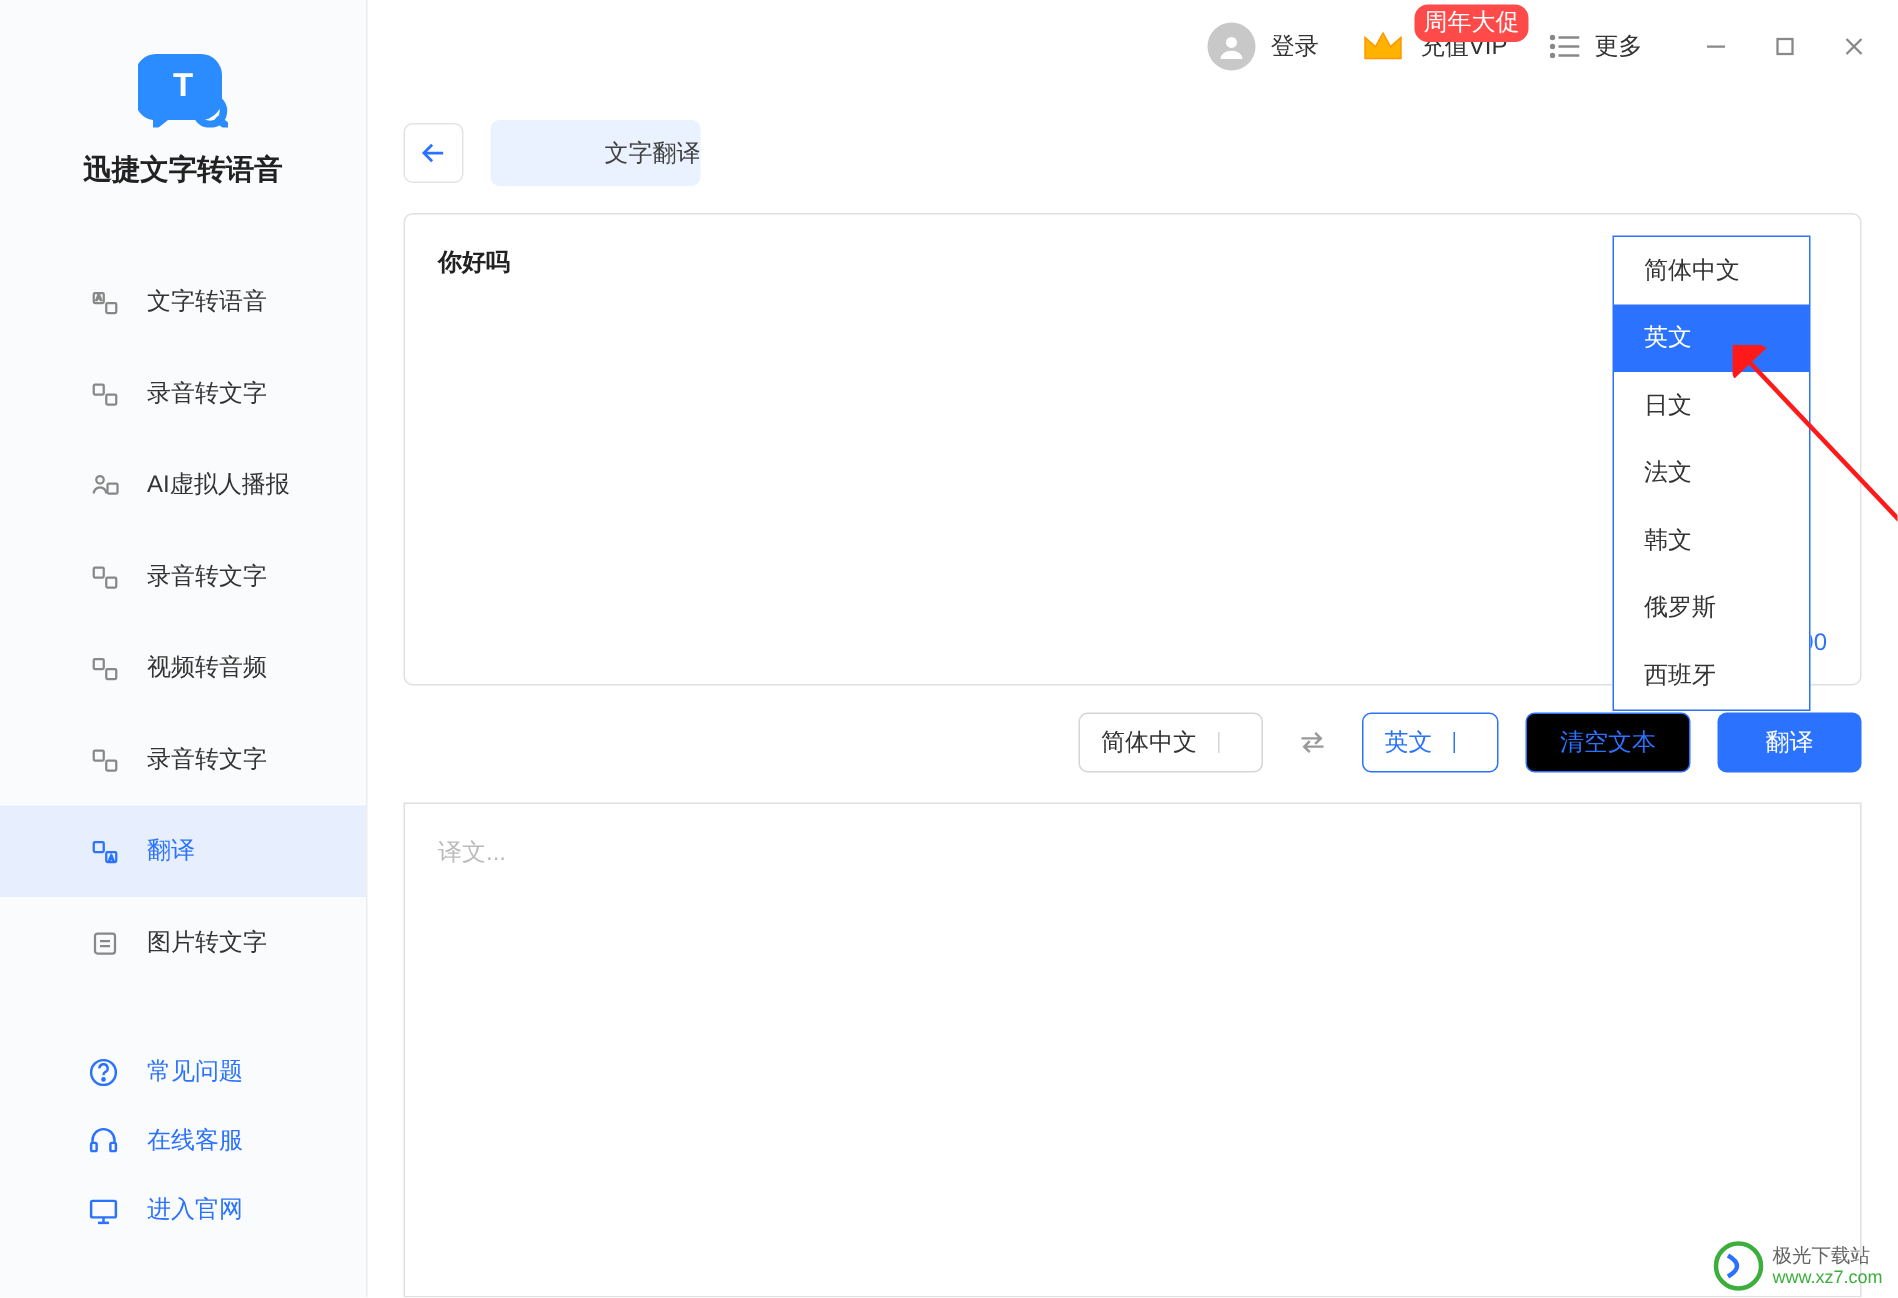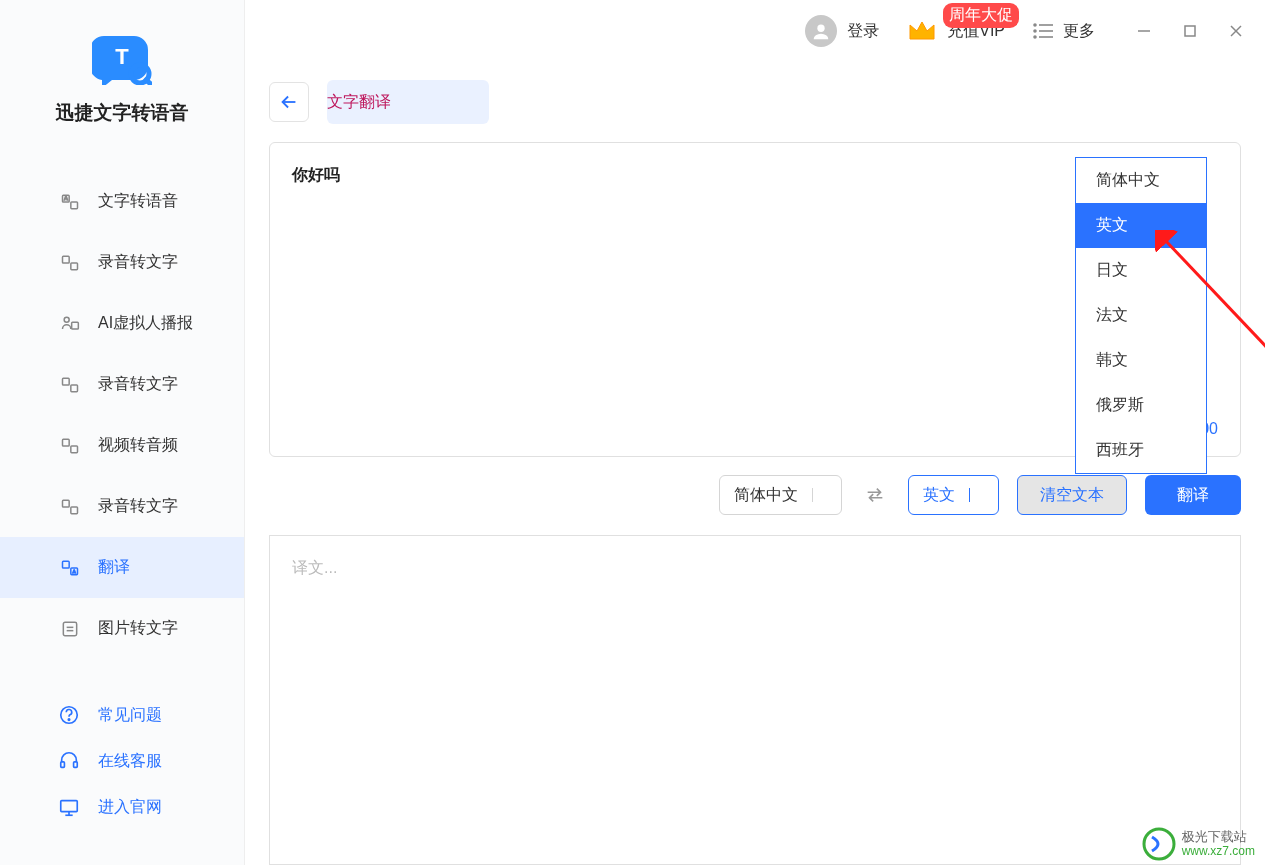--- a/index.html
+++ b/index.html
@@ -12,50 +12,50 @@
 .logo-svg { width: 60px; height: 55px; margin-bottom: 15px; }
 .app-title { font-size: 19px; font-weight: bold; color: #222; }
 
 .nav { flex: 1; }
 .nav-item { display: flex; align-items: center; padding: 20px 0 20px 60px; font-size: 16px; color: #333; cursor: pointer; gap: 18px; }
 .nav-item.active { background: #e7efff; color: #2a72ff; }
 .nav-item .icon { width: 20px; height: 20px; flex-shrink: 0; color: #888; }
 .nav-item.active .icon { color: #2a72ff; }
 
 .help-links { padding: 10px 0 35px; }
-.help-link { display: flex; align-items: center; padding: 12px 0 12px 58px; font-size: 16px; color: #2a72ff; cursor: pointer; gap: 18px; }
+.help-link { display: flex; align-items: flex-start; padding: 12px 0 12px 58px; font-size: 16px; color: #2a72ff; cursor: pointer; gap: 18px; }
 .help-link .icon { width: 22px; height: 22px; }
 
 .main { flex: 1; display: flex; flex-direction: column; position: relative; }
 
 .titlebar { height: 62px; display: flex; align-items: center; justify-content: flex-end; padding: 0 20px; gap: 28px; }
 .tb-group { display: flex; align-items: center; gap: 10px; cursor: pointer; font-size: 16px; color: #333; position: relative; }
 .user-avatar { width: 32px; height: 32px; border-radius: 50%; background: #c8c8c8; display: flex; align-items: center; justify-content: center; }
 .crown-icon { width: 30px; height: 28px; }
 .promo-badge { position: absolute; top: -14px; right: -14px; background: #ff4a4a; color: #fff; font-size: 16px; padding: 2px 6px; border-radius: 9px; white-space: nowrap; }
 .menu-icon { width: 20px; height: 16px; }
 .win-controls { display: flex; gap: 28px; margin-left: 12px; }
 .win-btn { width: 18px; height: 18px; display: flex; align-items: center; justify-content: center; cursor: pointer; color: #888; }
 
 .tabbar { display: flex; align-items: center; padding: 18px 24px; gap: 18px; }
 .back-btn { width: 40px; height: 40px; border: 1px solid #e3e3e3; border-radius: 6px; display: flex; align-items: center; justify-content: center; cursor: pointer; }
-.tab { width: 162px; height: 44px; background: #eaf1ff; color: #be185d; border-radius: 6px; display: flex; align-items: center; justify-content: flex-start; font-size: 16px; cursor: pointer; }
+.tab { width: 140px; height: 44px; background: #eaf1ff; color: #404040; border-radius: 6px; display: flex; align-items: center; justify-content: flex-end; font-size: 16px; cursor: pointer; }
 
 .content { padding: 0 24px; flex: 1; display: flex; flex-direction: column; overflow: hidden; }
 .input-box { border: 1px solid #e0e0e0; border-radius: 6px; height: 315px; padding: 22px 22px; position: relative; }
 .input-text { color: #222; font-size: 16px; outline: none; border: none; width: 100%; height: 80%; resize: none; font-weight: bold; }
 .char-count { position: absolute; bottom: 18px; right: 22px; color: #2a72ff; font-size: 16px; }
 
 .controls-row { display: flex; align-items: center; justify-content: flex-end; padding: 18px 0 20px; gap: 18px; }
 .select-box { height: 40px; display: flex; align-items: center; padding: 0 14px; border: 1px solid #d5d5d5; border-radius: 6px; font-size: 16px; cursor: pointer; gap: 14px; color: #333; }
 .select-box.active { border-color: #2a72ff; color: #2a72ff; }
 .select-box .chev { width: 14px; height: 14px; border-left: 1px solid #d5d5d5; padding-left: 14px; display:flex; align-items:center; }
 .select-box.active .chev { border-left-color: #2a72ff; }
 .swap-btn { width: 30px; height: 30px; display: flex; align-items: center; justify-content: center; cursor: pointer; color: #888; }
-.btn-outline { height: 40px; padding: 0 22px; border: 1px solid #2a72ff; border-radius: 6px; color: #2a72ff; font-size: 16px; background: #e5e5e5; cursor: pointer; }
+.btn-outline { height: 40px; padding: 0 22px; border: 1px solid #2a72ff; border-radius: 6px; color: #2a72ff; font-size: 16px; background: #000000; cursor: pointer; }
 .btn-primary { height: 40px; padding: 0 32px; border: none; border-radius: 6px; color: #fff; background: #2a72ff; font-size: 16px; cursor: pointer; }
 
 .output-box { border: 1px solid #e0e0e0; border-radius: 0; flex: 1; padding: 22px 22px; min-height: 200px; }
 .output-placeholder { color: #bbb; font-size: 16px; }
 
 .dropdown { position: absolute; top: 157px; left: 830px; width: 132px; background: #fff; border: 1px solid #2a72ff; z-index: 10; }
 .dropdown-item { padding: 12px 20px; font-size: 16px; color: #333; cursor: pointer; }
 .dropdown-item.selected { background: #2a72ff; color: #fff; }
 
 .annotation-arrow { position: absolute; top: 230px; left: 910px; z-index: 11; pointer-events: none; }

